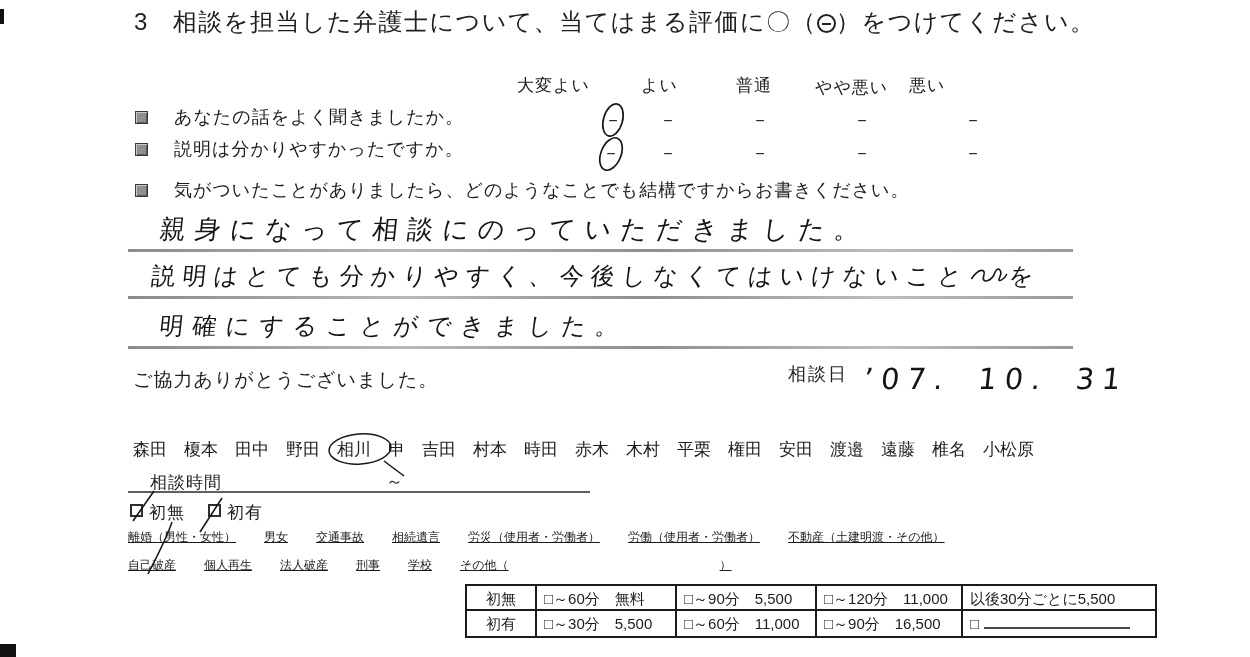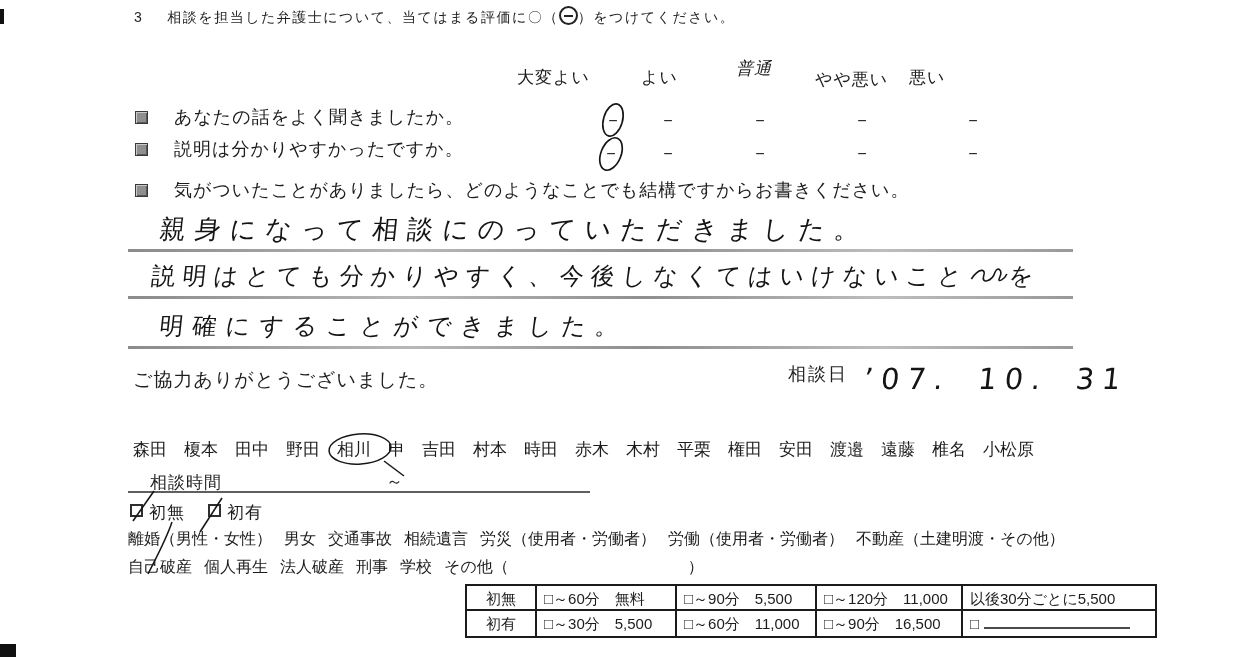--- a/index.html
+++ b/index.html
@@ -7,30 +7,30 @@
   .doc {
     position:relative; width:1250px; height:657px; background:#ffffff;
     font-family:"Liberation Sans", sans-serif; color:#1c1c1c; overflow:hidden;
   }
   .abs { position:absolute; }
   .print { color:#1f1f1f; }
   .hand {
     font-family:"DejaVu Sans", sans-serif; color:#141414;
     transform:skewX(-6deg); transform-origin:left bottom; white-space:nowrap;
   }
-  .title { font-size:14px; letter-spacing:1.5px; white-space:nowrap; }
+  .title { font-size:24px; letter-spacing:1.5px; white-space:nowrap; }
   .qnum { margin-right:24px; }
   .circle-dash {
     display:inline-block; width:19px; height:19px; border:2px solid #222;
     border-radius:50%; vertical-align:-3px; position:relative;
   }
   .circle-dash::after {
     content:""; position:absolute; left:3px; right:3px; top:7px; height:2px; background:#222;
   }
-  .rating-header { font-size:17px; letter-spacing:1px; white-space:nowrap; }
+  .rating-header { font-size:17px; letter-spacing:1px; white-space:nowrap;margin-top:8px; }
   .bullet {
     width:13px; height:13px; background:#8f8f8f; border:1px solid #3a3a3a;
     box-shadow:inset 1px 1px 0 #c9c9c9, inset -1px -1px 0 #5a5a5a;
   }
   .qlabel { font-size:18px; letter-spacing:1px; white-space:nowrap; }
   .dash { font-size:16px; width:16px; text-align:center; color:#222; }
   .scanline {
     height:3px;
     background:linear-gradient(90deg,#8b8b8b 0%,#b8b8b8 30%,#8f8f8f 55%,#bdbdbd 80%,#999 100%);
   }
@@ -38,21 +38,21 @@
   .comment2 { font-size:24px; letter-spacing:7px; }
   .comment3 { font-size:24px; letter-spacing:9px; }
   .closing { font-size:19px; letter-spacing:1px; }
   .datelabel { font-size:18px; letter-spacing:2px; }
   .dateval { font-size:29px; letter-spacing:8px; word-spacing:10px; }
   .names { display:flex; gap:17px; font-size:17px; white-space:nowrap; }
   .timelabel { font-size:17px; letter-spacing:1px; }
   .tilde { font-size:17px; }
   .cbx { width:13px; height:13px; border:2px solid #2e2e2e; background:#fff; }
   .cblabel { font-size:17px; letter-spacing:1px; }
-  .cats { display:flex; gap:12px; font-size:16px; white-space:nowrap; }
+  .cats { display:flex; gap:28px; font-size:12px; white-space:nowrap;text-decoration:underline; }
   .fee-table {
     display:grid; grid-template-columns:70px 140px 140px 146px 192px;
     grid-auto-rows:25px; border:2px solid #1b1b1b; background:#fff;
     font-size:15px; line-height:25px; white-space:nowrap;
   }
   .fee-cell { border-right:2px solid #1b1b1b; padding-left:7px; overflow:hidden; }
   .fee-cell.rowtop { border-bottom:2px solid #1b1b1b; }
   .fee-cell.lastcol { border-right:none; }
   .fee-cell.lbl { text-align:center; padding-left:0; }
   .tail-line { display:inline-block; width:146px; border-bottom:2px solid #4a4a4a; height:16px; margin-left:5px; }
@@ -66,21 +66,21 @@
 
   <div class="abs artifact" style="left:0;top:9px;width:4px;height:15px;"></div>
   <div class="abs artifact" style="left:0;top:644px;width:16px;height:13px;"></div>
 
   <div class="abs title print" style="left:134px;top:6px;">
     <span class="qnum">3</span><span>相談を担当した弁護士について、当てはまる評価に〇（</span><span class="circle-dash"></span><span>）をつけてください。</span>
   </div>
 
   <div class="abs rating-header" style="left:517px;top:66px;">大変よい</div>
   <div class="abs rating-header" style="left:641px;top:66px;">よい</div>
-  <div class="abs rating-header" style="left:736px;top:57px;font-style:italic;">普通</div>
+  <div class="abs rating-header" style="left:736px;top:66px;">普通</div>
   <div class="abs rating-header" style="left:815px;top:68px;">やや悪い</div>
   <div class="abs rating-header" style="left:909px;top:66px;">悪い</div>
 
   <div class="abs bullet" style="left:135px;top:111px;"></div>
   <div class="abs qlabel" style="left:174px;top:105px;">あなたの話をよく聞きましたか。</div>
   <div class="abs dash" style="left:605px;top:112px;">−</div>
   <div class="abs dash" style="left:660px;top:112px;">−</div>
   <div class="abs dash" style="left:752px;top:112px;">−</div>
   <div class="abs dash" style="left:854px;top:112px;">−</div>
   <div class="abs dash" style="left:965px;top:112px;">−</div>

